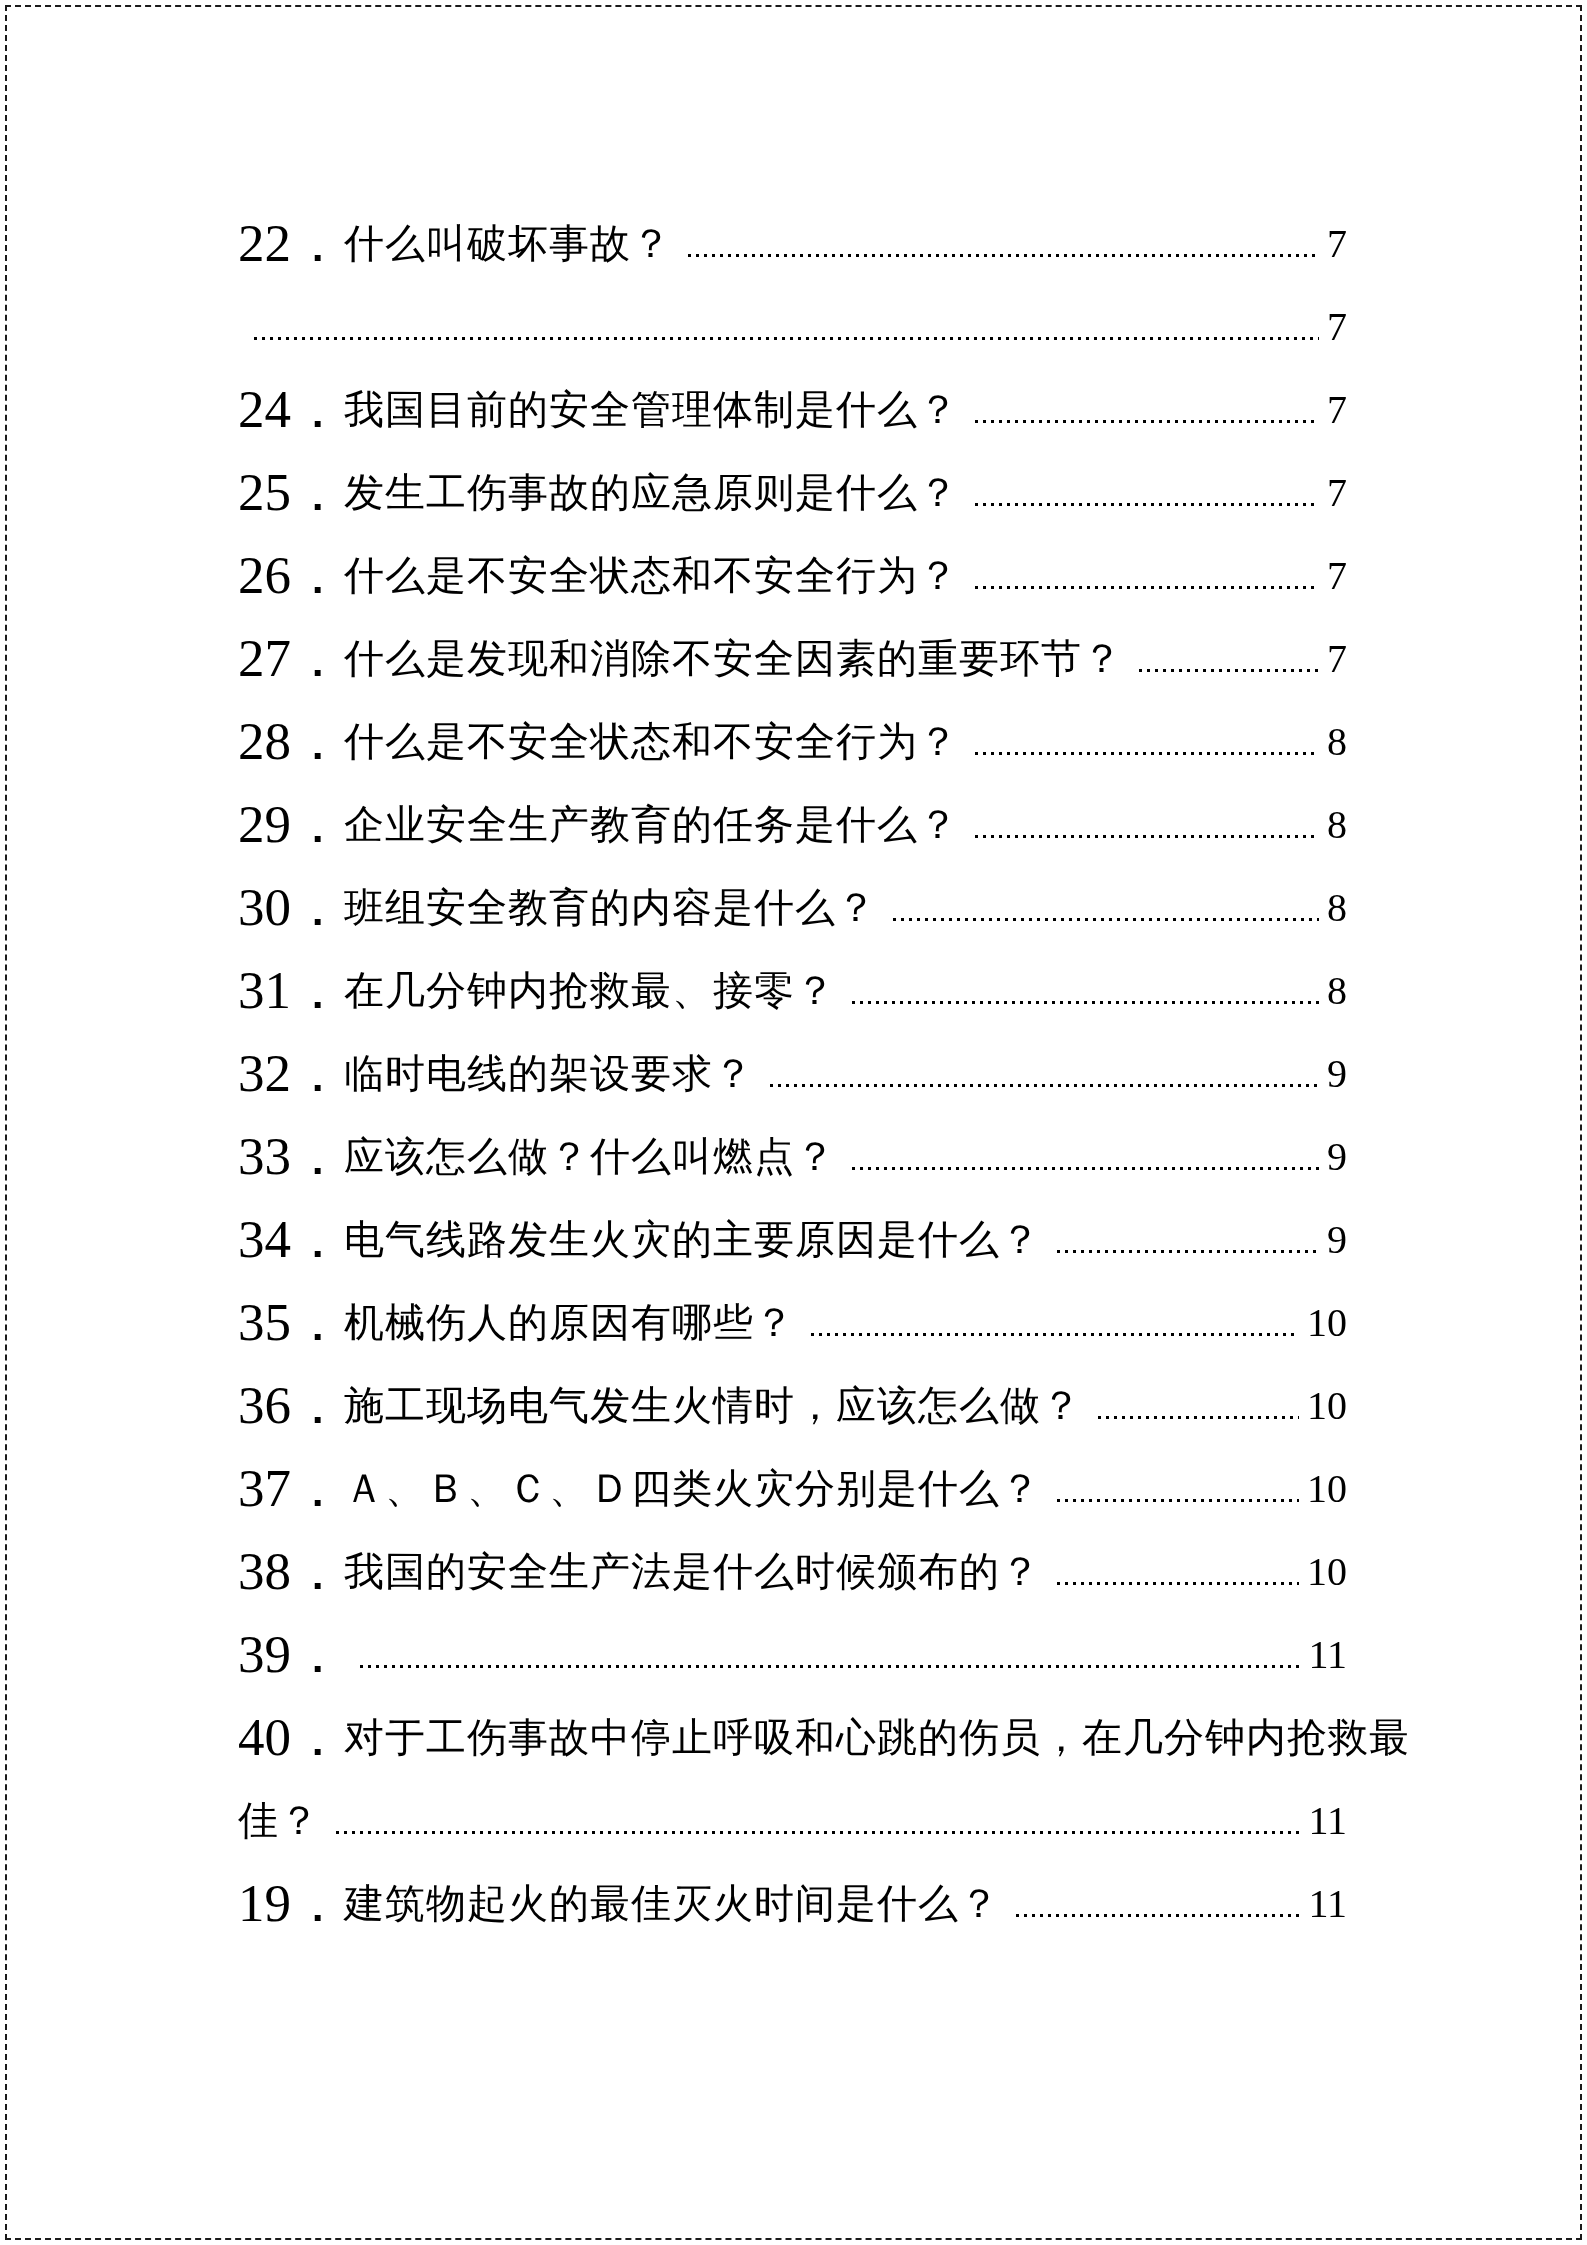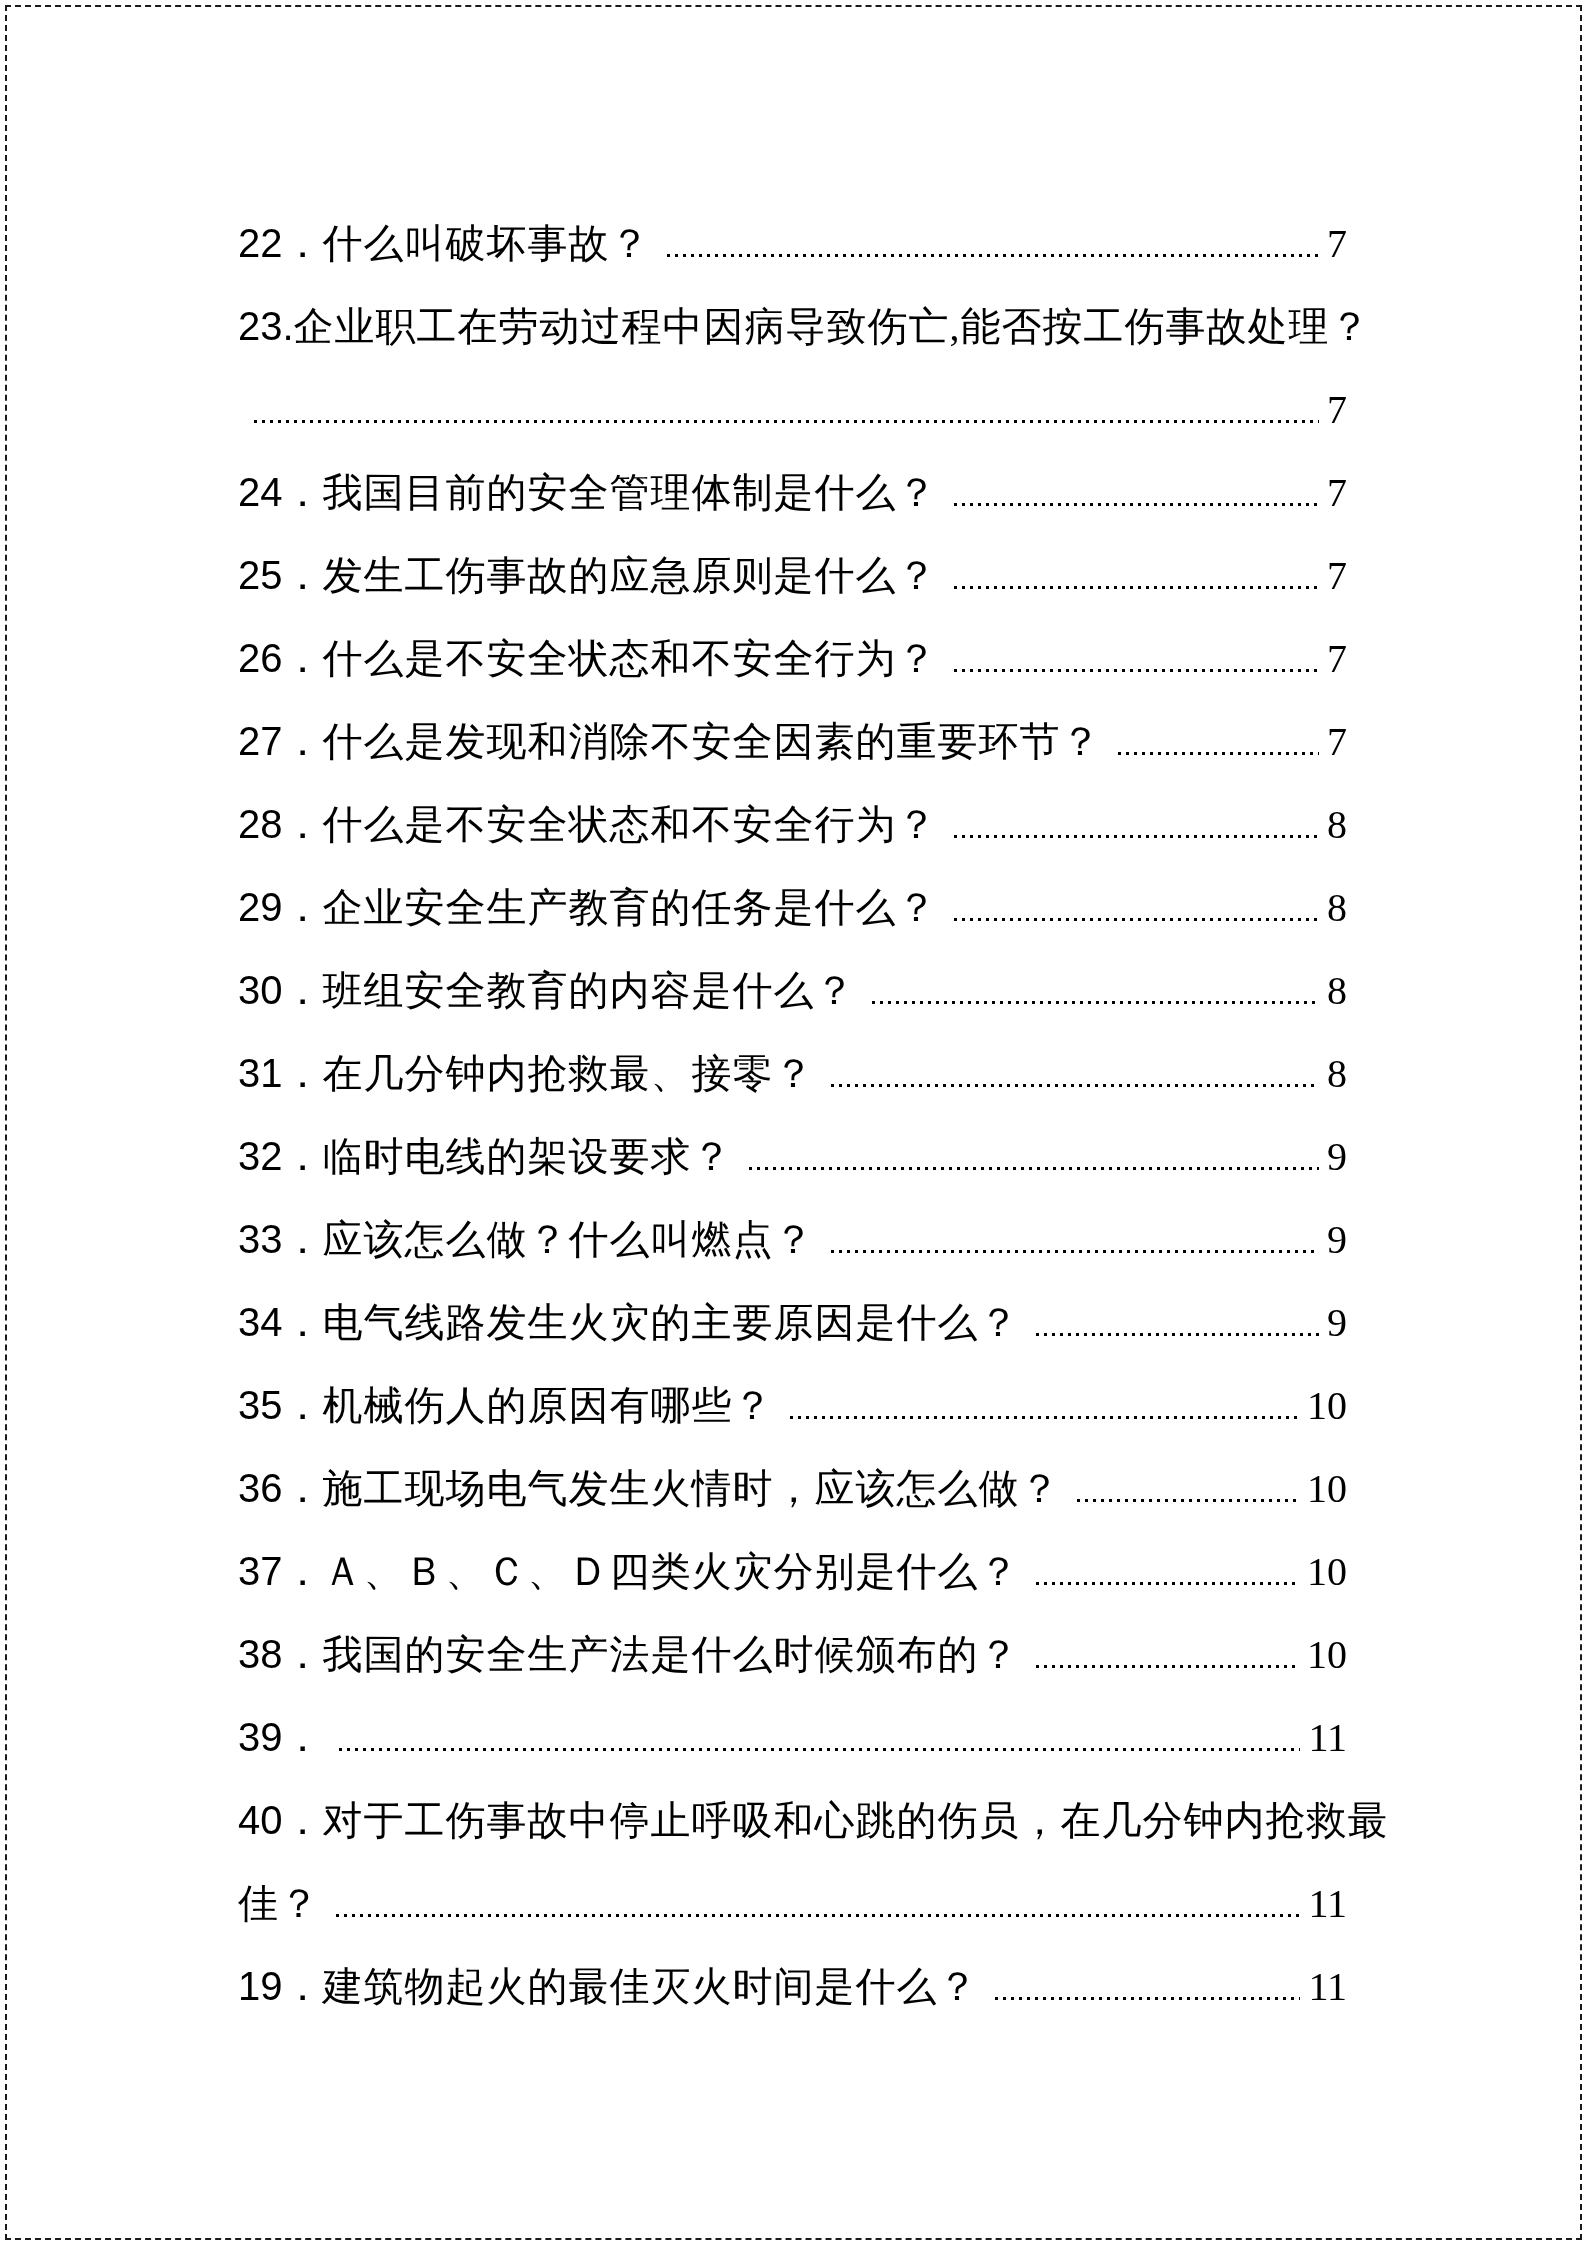--- a/index.html
+++ b/index.html
@@ -31,22 +31,22 @@
     top: 202px;
   }
   .toc-row {
     display: flex;
     align-items: center;
     height: 83px;
     white-space: nowrap;
     color: #000000;
   }
   .toc-row .num {
-    font-family: Liberation Sans, sans-serif;
-    font-size: 40px;
+    font-family: Liberation Serif, serif;
+    font-size: 53px;
     flex: 0 0 auto;
   }
   .toc-row .title {
     font-family: Liberation Serif, serif;
     font-size: 40px;
     letter-spacing: 1px;
     flex: 0 0 auto;
   }
   .toc-row .leader {
     flex: 1 1 auto;
@@ -71,26 +71,20 @@
 <div class="canvas">
   <div class="page-border"></div>
   <div class="toc-list">
   <div class="toc-row">
     <span class="num">22．</span>
     <span class="title">什么叫破坏事故？</span>
     <span class="leader"></span>
     <span class="pageno">7</span>
   </div>
 
-  <div class="toc-row">
-    <span class="num">23.</span>
-    <span class="title">企业职工在劳动过程中因病导致伤亡,能否按工伤事故处理？</span>
-
-    <span class="pageno"></span>
-  </div>
 
   <div class="toc-row">
     <span class="num"></span>
     <span class="title"></span>
     <span class="leader"></span>
     <span class="pageno">7</span>
   </div>
 
   <div class="toc-row">
     <span class="num">24．</span>

